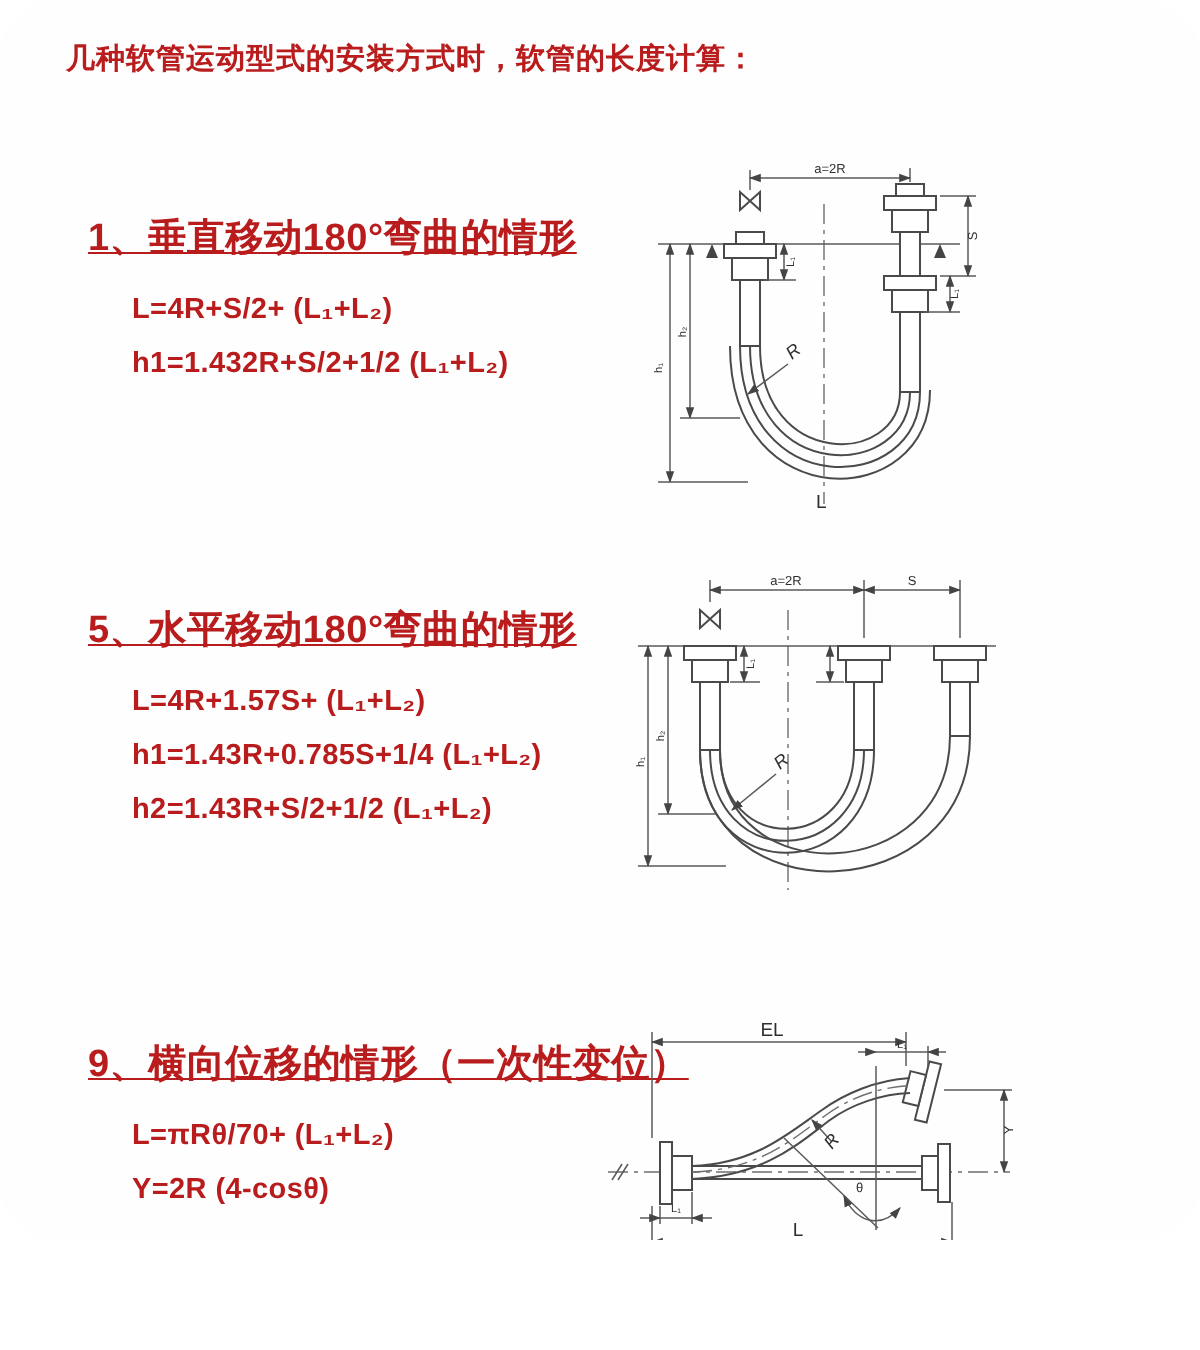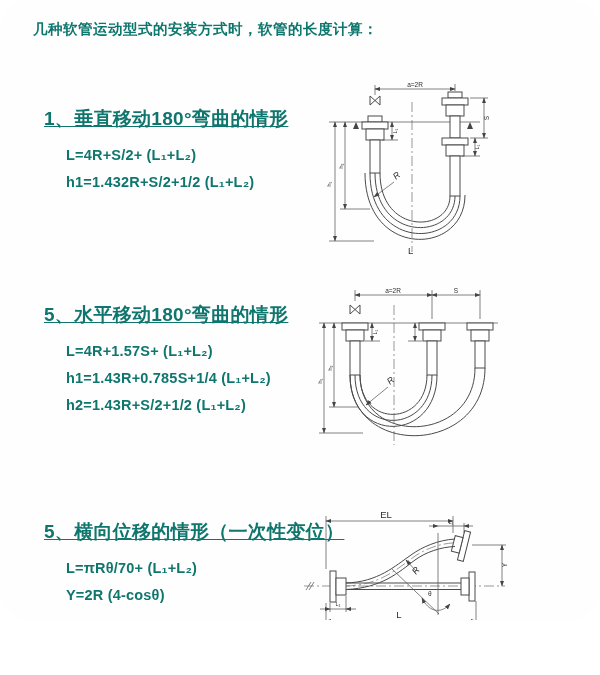--- a/index.html
+++ b/index.html
@@ -1,18 +1,18 @@
 <!DOCTYPE html>
 <html><head>
 <meta charset="utf-8">
 <style>
   html,body{margin:0;padding:0;background:#ffffff;}
   .page{
     position:relative;width:600px;height:620px;background:#fefefe;overflow:hidden;
-    font-family:"Liberation Sans","DejaVu Sans",sans-serif;color:#0f766e;border-radius:29px;
+    font-family:"Liberation Sans","DejaVu Sans",sans-serif;color:#b91c1c;border-radius:29px;
   }
   .doc-title{
     position:absolute;left:33px;top:20px;font-size:14.5px;font-weight:700;letter-spacing:.5px;
   }
   .section{position:absolute;left:44px;}
   #sec1{top:106px}
   #sec2{top:302px}
   #sec3{top:519px}
   .heading{font-size:19px;font-weight:700;margin:0 0 10px 0;letter-spacing:.3px;text-decoration:underline;}
   .formula{font-size:14.5px;font-weight:700;margin:0 0 0 22px;line-height:27px;letter-spacing:.2px;}
@@ -44,21 +44,21 @@
   </div>
 
   <div class="section" id="sec2">
     <div class="heading">5、水平移动180°弯曲的情形</div>
     <div class="formula">L=4R+1.57S+ (L₁+L₂)</div>
     <div class="formula">h1=1.43R+0.785S+1/4 (L₁+L₂)</div>
     <div class="formula">h2=1.43R+S/2+1/2 (L₁+L₂)</div>
   </div>
 
   <div class="section" id="sec3">
-    <div class="heading">5、横向位移的情形（一次性变位）</div>
+    <div class="heading">9、横向位移的情形（一次性变位）</div>
     <div class="formula">L=πRθ/70+ (L₁+L₂)</div>
     <div class="formula">Y=2R (4-cosθ)</div>
   </div>
 
   <svg id="d1" class="diagram" width="280" height="180" viewBox="0 0 280 180">
     <defs>
       <pattern id="d1h" patternUnits="userSpaceOnUse" width="3.5" height="3.5">
         <path d="M0,3.5 L3.5,0 M0,0 L3.5,3.5" stroke="#6a6a6a" stroke-width="0.5"></path>
       </pattern>
       <marker id="d1a" viewBox="0 0 10 10" refX="9" refY="5" markerWidth="8" markerHeight="8" orient="auto-start-reverse">

